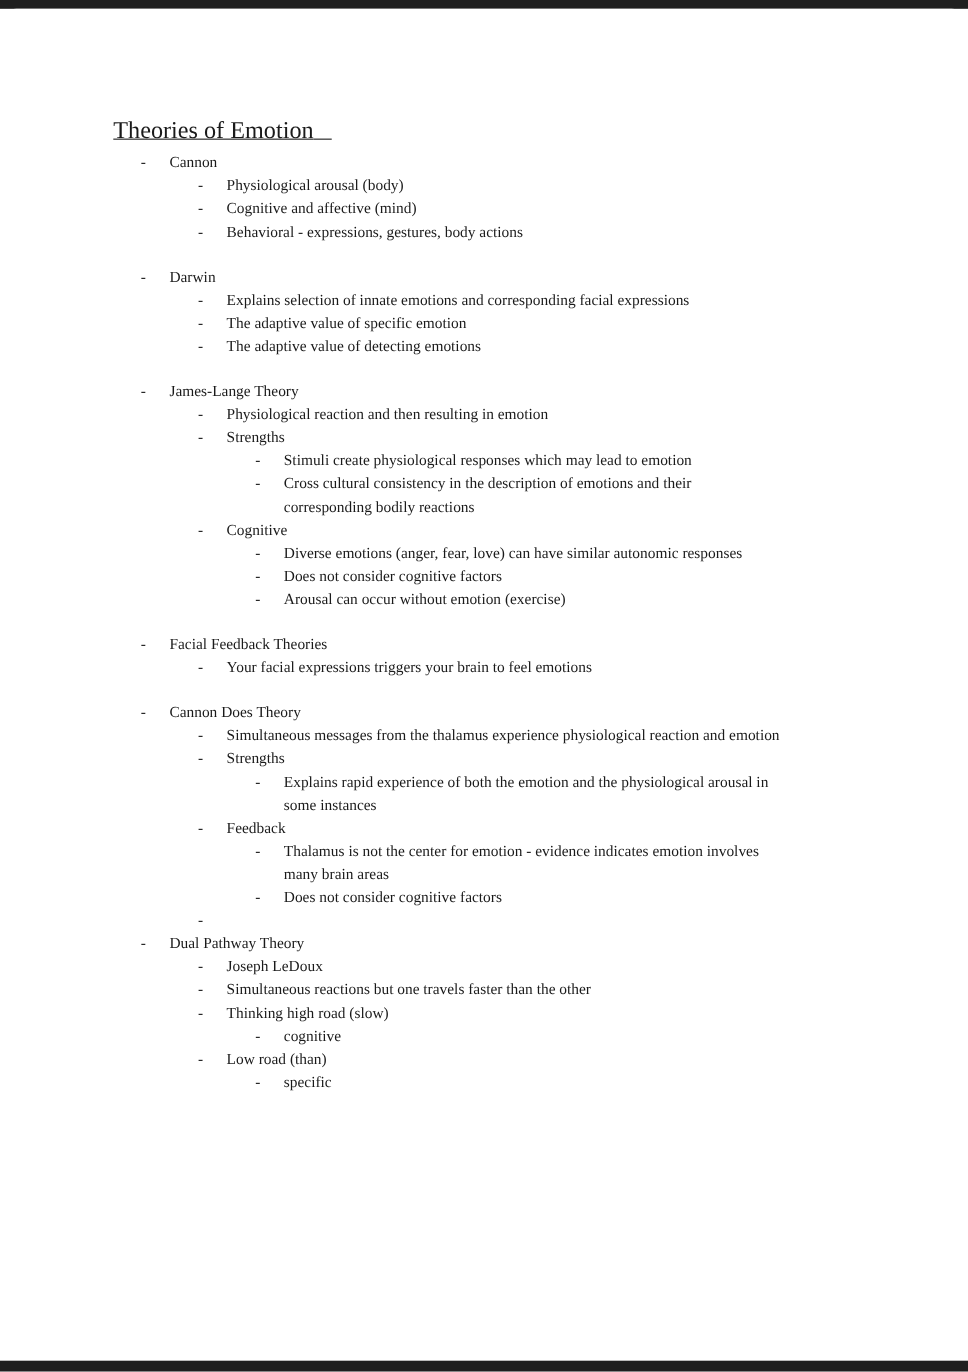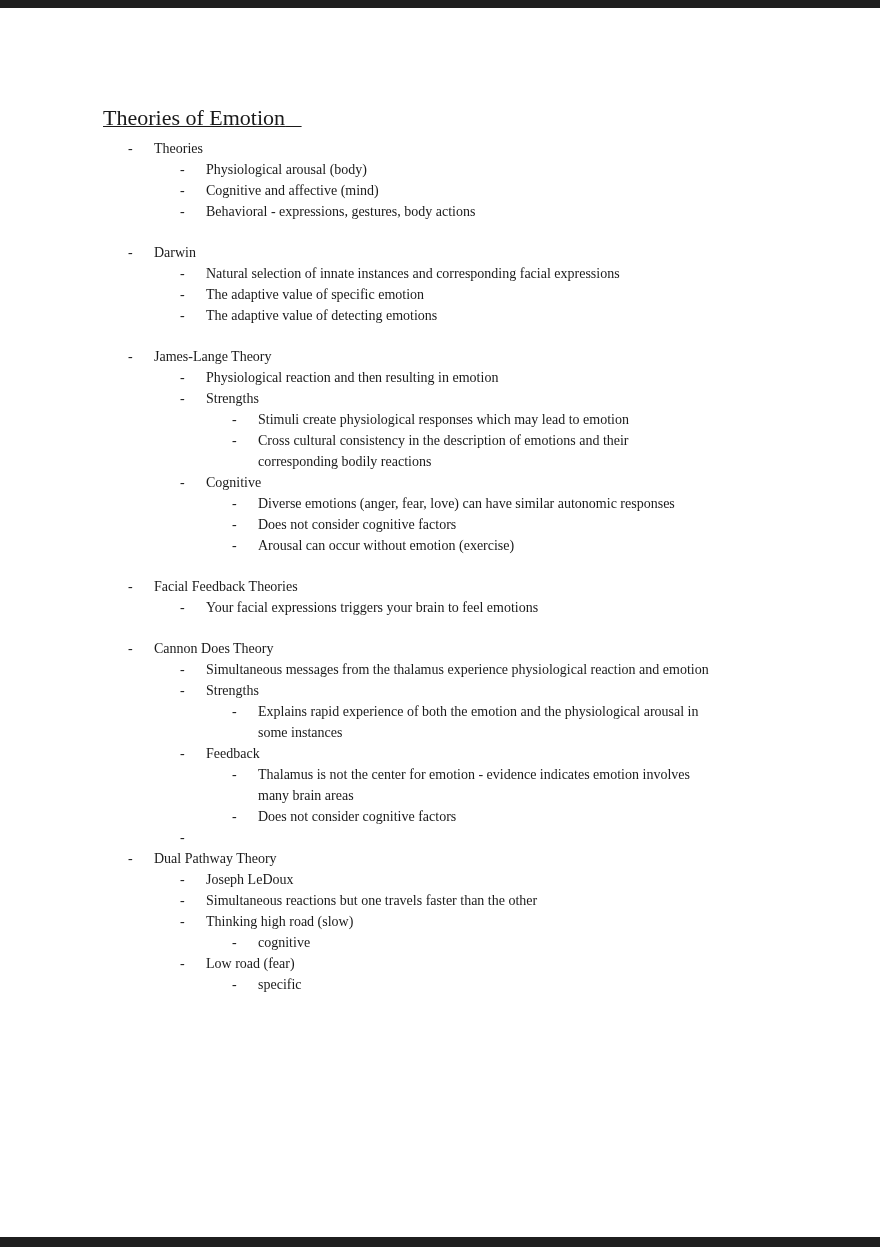--- a/index.html
+++ b/index.html
@@ -77,21 +77,21 @@
 <body>
 
 <div class="viewer-bar-top"></div>
 
 <div class="page">
   <h1 class="doc-title"><span class="title-text">Theories of Emotion</span></h1>
 
   <div class="outline">
       <div class="row">
         <span class="dash">-</span>
-        <span class="txt">Theories</span>
+        <span class="txt">Cannon</span>
       </div>
       <div class="children">
         <div class="row">
           <span class="dash">-</span>
           <span class="txt">Physiological arousal (body)</span>
         </div>
         <div class="row">
           <span class="dash">-</span>
           <span class="txt">Cognitive and affective (mind)</span>
         </div>
@@ -100,21 +100,21 @@
           <span class="txt">Behavioral - expressions, gestures, body actions</span>
         </div>
       </div>
       <div class="row gap">
         <span class="dash">-</span>
         <span class="txt u">Darwin</span>
       </div>
       <div class="children">
         <div class="row">
           <span class="dash">-</span>
-          <span class="txt">Natural selection of innate instances and corresponding facial expressions</span>
+          <span class="txt">Explains selection of innate emotions and corresponding facial expressions</span>
         </div>
         <div class="row">
           <span class="dash">-</span>
           <span class="txt">The adaptive value of specific emotion</span>
         </div>
         <div class="row">
           <span class="dash">-</span>
           <span class="txt">The adaptive value of detecting emotions</span>
         </div>
       </div>
@@ -226,21 +226,21 @@
           <span class="txt">Thinking high road (slow)</span>
         </div>
         <div class="children">
           <div class="row">
             <span class="dash">-</span>
             <span class="txt">cognitive</span>
           </div>
         </div>
         <div class="row">
           <span class="dash">-</span>
-          <span class="txt">Low road (fear)</span>
+          <span class="txt">Low road (than)</span>
         </div>
         <div class="children">
           <div class="row">
             <span class="dash">-</span>
             <span class="txt">specific</span>
           </div>
         </div>
       </div>
     </div>
 </div>

